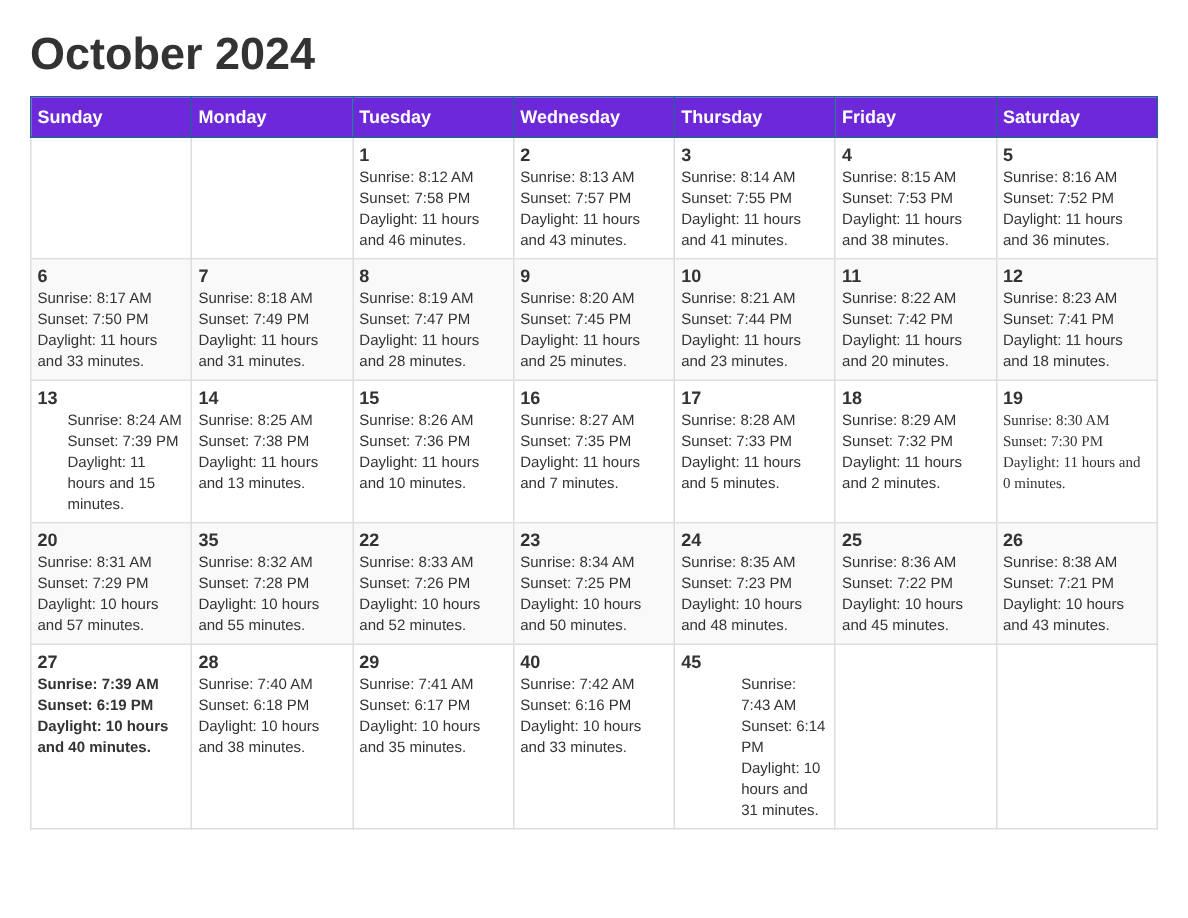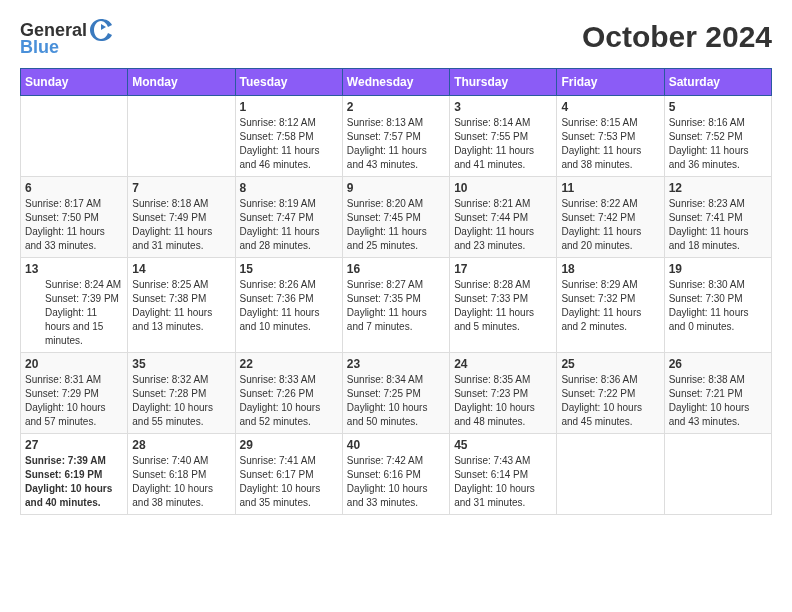--- a/index.html
+++ b/index.html
@@ -46,21 +46,21 @@
     .location-title {
       font-size: 16px;
       color: #555;
     }
     .calendar-table {
       width: 100%;
       border-collapse: collapse;
       font-size: 11px;
     }
     .calendar-table thead tr th {
-      background-color: #8b5cf6;
+      background-color: #6d28d9;
       color: #fff;
       padding: 6px 4px;
       text-align: left;
       font-size: 12px;
       font-weight: bold;
       border: 1px solid #2a5a9f;
     }
     .calendar-table tbody tr td {
       border: 1px solid #ddd;
       vertical-align: top;
@@ -84,30 +84,20 @@
       color: #333;
     }
     .empty-cell {
       background: #fff !important;
     }
   </style>
 </head>
 <body>
 
 <div class="header-area">
-  <div class="logo">
-    <div class="logo-row">
-      <span class="logo-text-general">General</span>
-      <svg width="22" height="22" viewBox="0 0 22 22" style="margin-left:3px;margin-top:-2px;">
-        <path d="M11 2 C14 2 17 5 18 8 L22 6 C20 2 16 0 11 0 C5 0 0 5 0 11 C0 17 5 22 11 22 C16 22 20 20 22 16 L18 14 C17 17 14 20 11 20 C7 20 4 16 4 11 C4 6 7 2 11 2 Z" fill="#3a7abf"></path>
-        <path d="M11 5 L11 11 L16 8 Z" fill="#3a7abf"></path>
-      </svg>
-    </div>
-    <span class="logo-text-blue" style="margin-top:-4px;">Blue</span>
-  </div>
   <div class="title-area">
     <div class="month-title">October 2024</div>
   </div>
 </div>
 
 <table class="calendar-table">
   <thead>
     <tr>
     <th>Sunday</th>
         <th>Monday</th>
@@ -229,21 +219,21 @@
 Daylight: 11 hours and 5 minutes.</div>
         </td>
         <td>
           <div class="day-number">18</div>
           <div class="day-info" style="white-space: pre-line;">Sunrise: 8:29 AM
 Sunset: 7:32 PM
 Daylight: 11 hours and 2 minutes.</div>
         </td>
         <td>
           <div class="day-number">19</div>
-          <div class="day-info" style="white-space: pre-line;">Sunrise: 8:30 AM
+          <div class="day-info" style="white-space: pre-line; font-family: Liberation Serif, serif;">Sunrise: 8:30 AM
 Sunset: 7:30 PM
 Daylight: 11 hours and 0 minutes.</div>
         </td>
       </tr>
       <tr>
         <td>
           <div class="day-number">20</div>
           <div class="day-info" style="white-space: pre-line;">Sunrise: 8:31 AM
 Sunset: 7:29 PM
 Daylight: 10 hours and 57 minutes.</div>
@@ -305,21 +295,21 @@
 Daylight: 10 hours and 35 minutes.</div>
         </td>
         <td>
           <div class="day-number">40</div>
           <div class="day-info" style="white-space: pre-line;">Sunrise: 7:42 AM
 Sunset: 6:16 PM
 Daylight: 10 hours and 33 minutes.</div>
         </td>
         <td>
           <div class="day-number">45</div>
-          <div class="day-info" style="white-space: pre-line;">Sunrise: 7:43 AM
+          <div class="day-info" style="white-space: pre-line; margin-left: 40px;">Sunrise: 7:43 AM
 Sunset: 6:14 PM
 Daylight: 10 hours and 31 minutes.</div>
         </td>
         <td class="empty-cell"></td>
         <td class="empty-cell"></td>
       </tr>
     </tbody>
 </table>
 
 </body></html>

